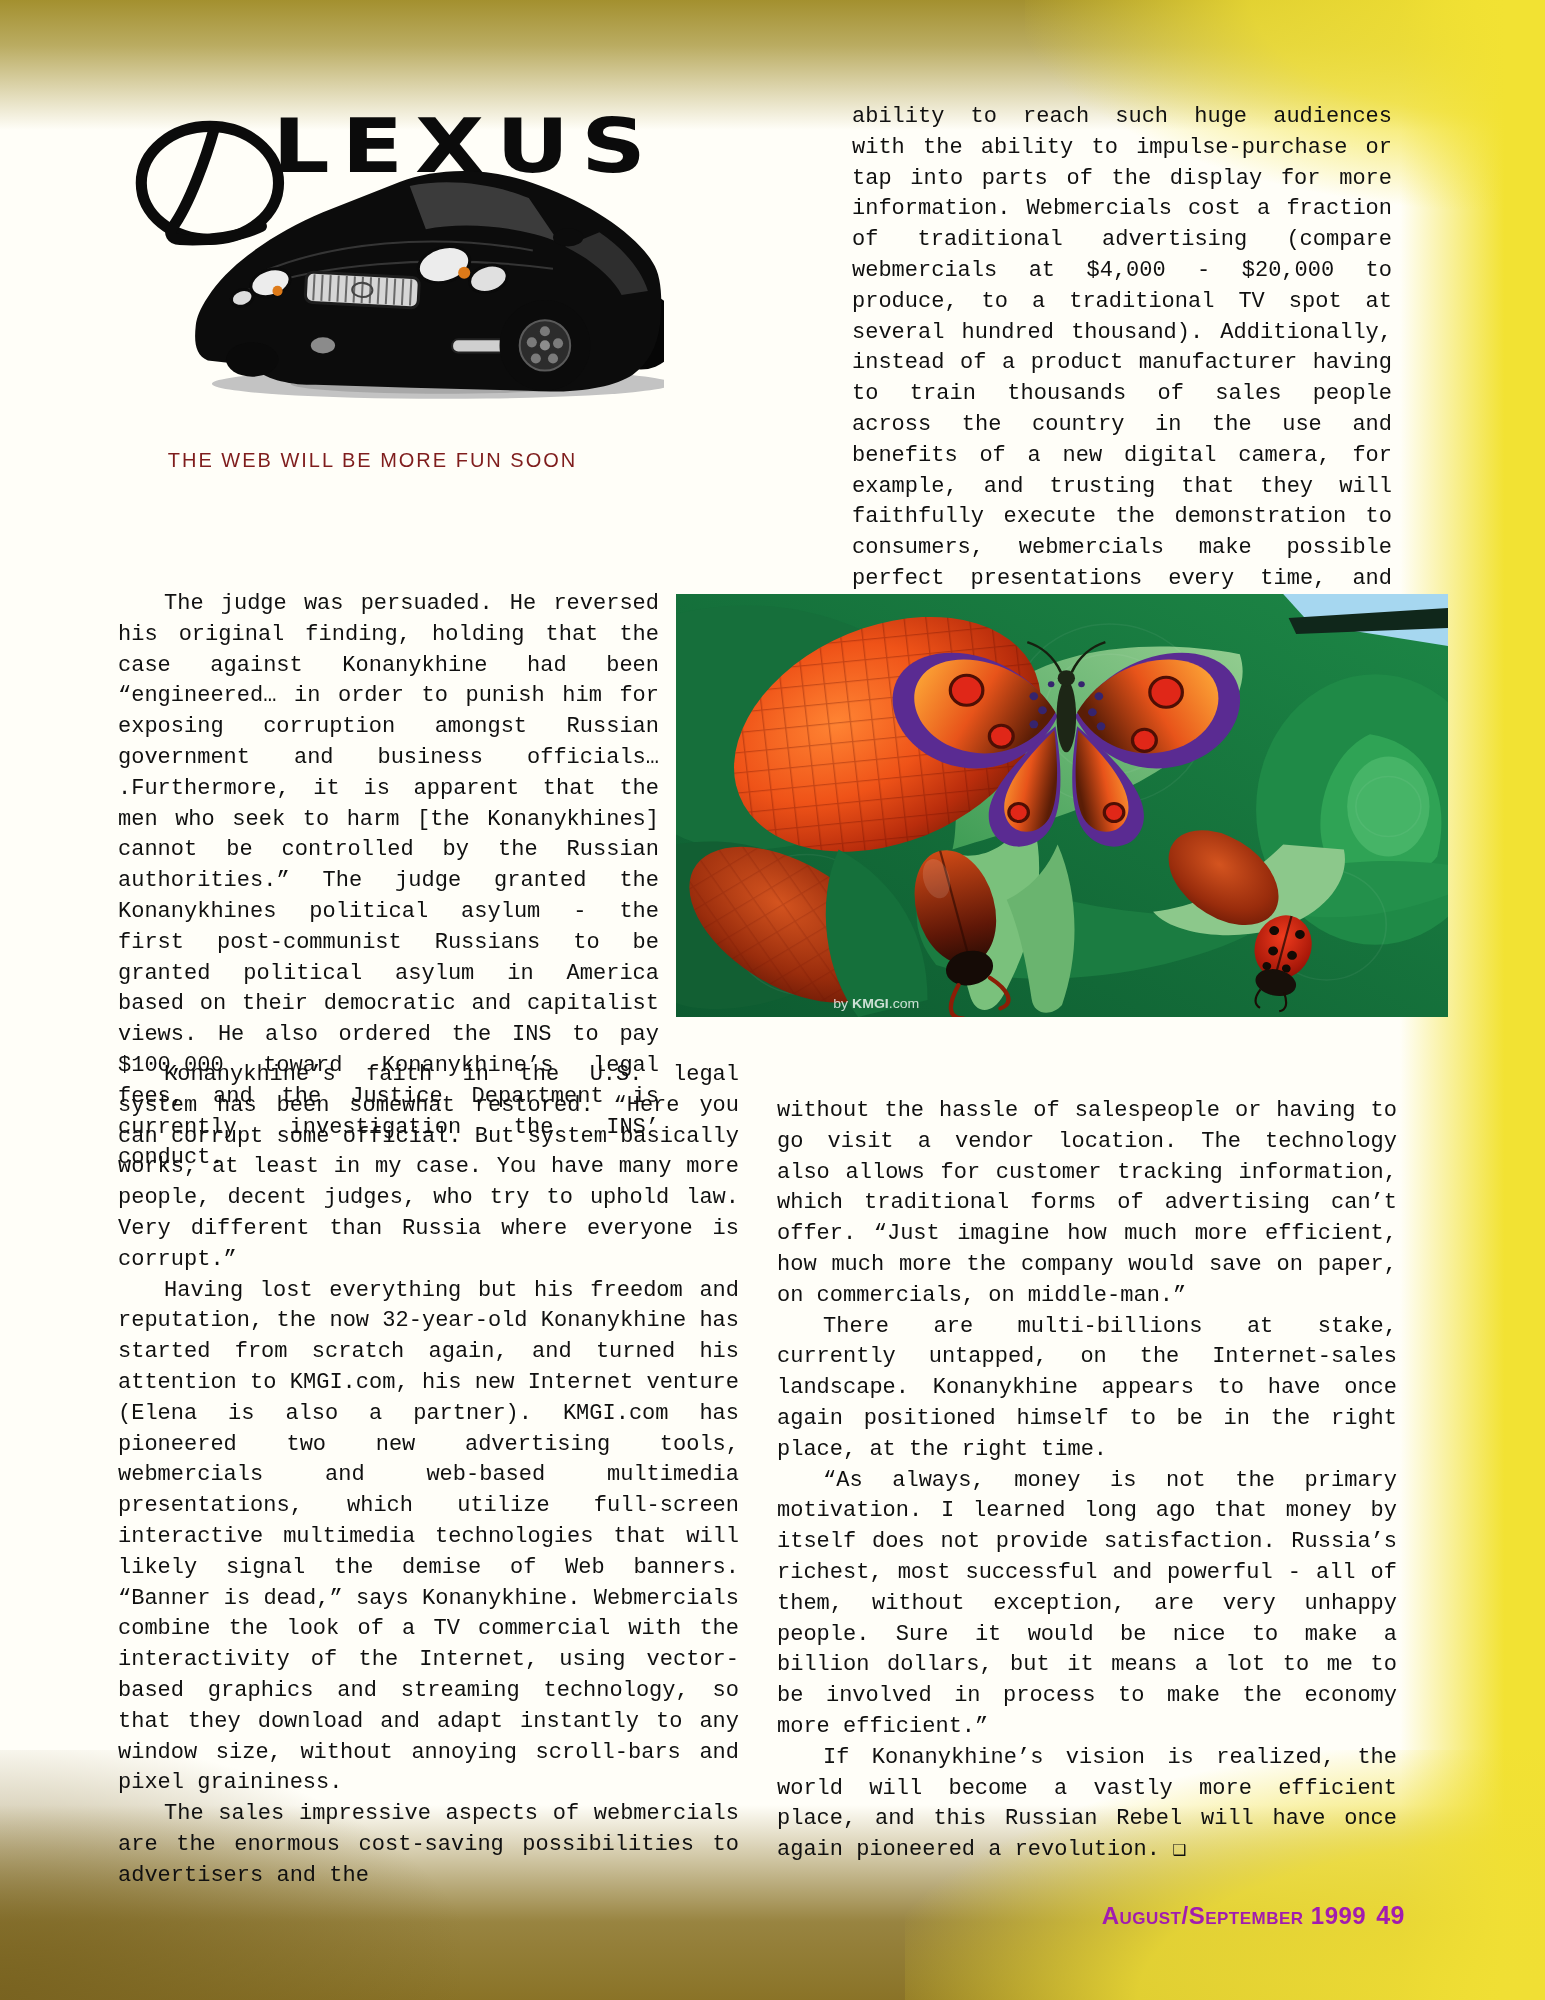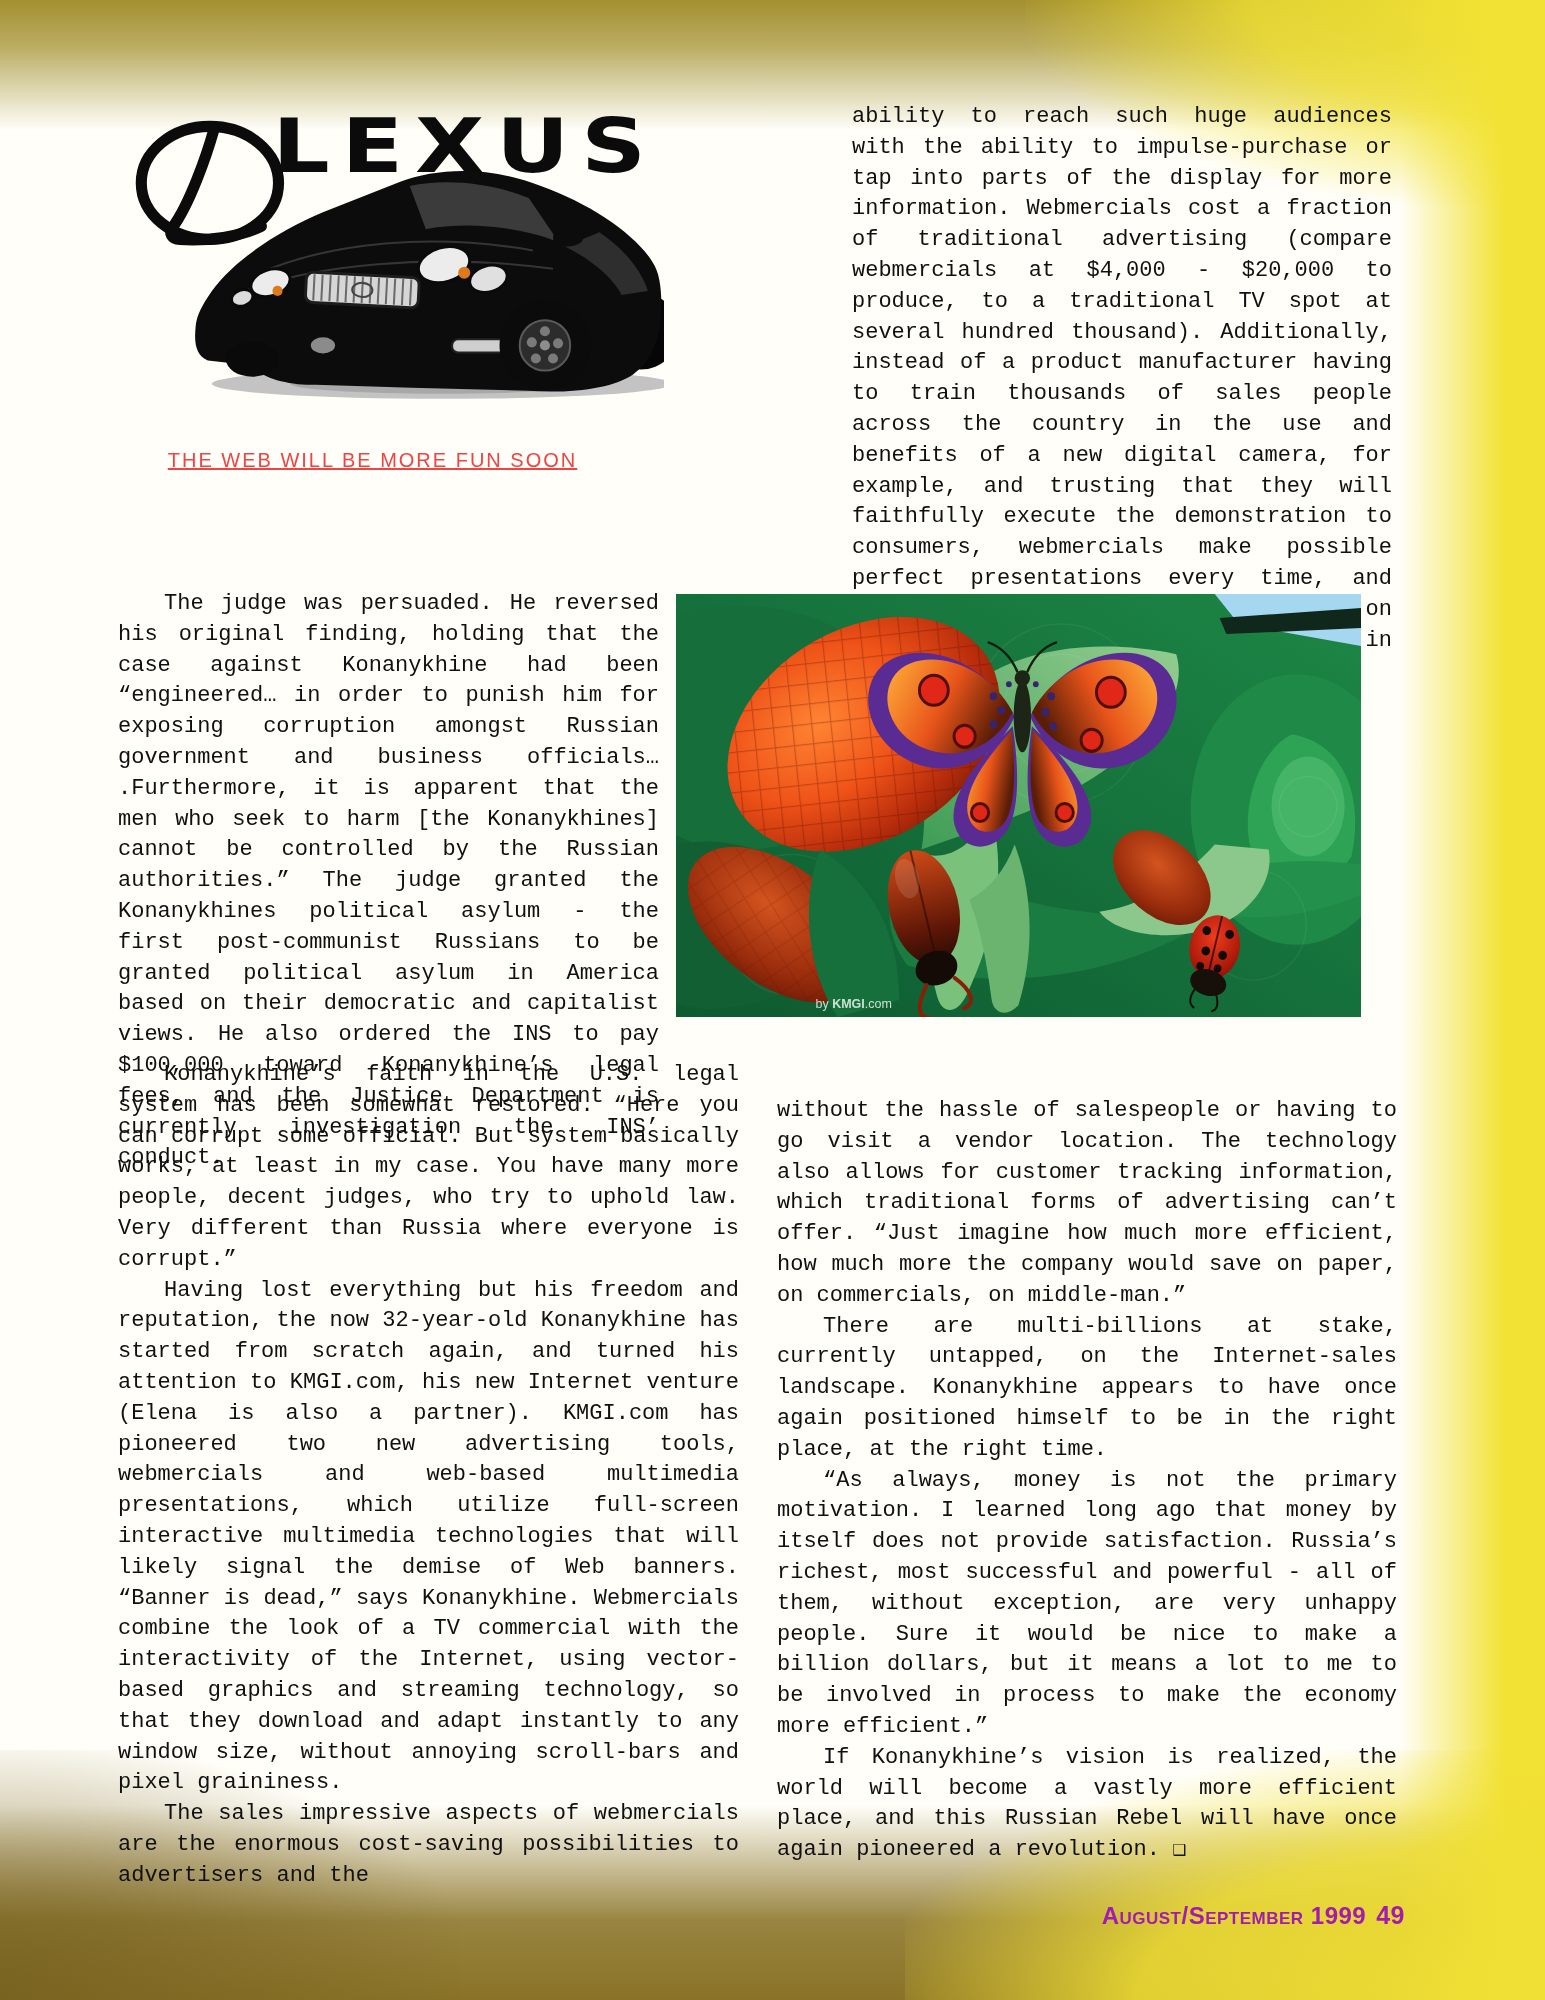--- a/index.html
+++ b/index.html
@@ -40,24 +40,24 @@
   .col-top-right{left:852px;top:102px;width:540px;}
   .col-left-a{left:118px;top:589px;width:541px;}
   .col-left-b{left:118px;top:1060px;width:621px;}
   .col-right-b{left:777px;top:1096px;width:620px;}
 
   .lexus-ad{position:absolute;left:109px;top:90px;width:555px;height:315px;}
   .lexus-tagline{
     position:absolute;left:95px;top:449px;width:555px;
     text-align:center;
     font-family:"Liberation Sans",sans-serif;
-    font-size:20px;letter-spacing:2px;color:#ef4444;text-decoration:underline;
-  }
-
-  .figure{position:absolute;left:676px;top:594px;width:685px;height:423px;}
+    font-size:20px;letter-spacing:2px;color:#7f1d1d;
+  }
+
+  .figure{position:absolute;left:676px;top:594px;width:772px;height:423px;}
   .figure svg{display:block;width:100%;height:100%;}
   .figure-caption{
     position:absolute;left:676px;top:1028px;width:712px;
     text-align:center;font-weight:bold;font-size:25px;color:#000;
   }
 
   .footer{
     position:absolute;left:950px;top:1901px;width:455px;
     text-align:right;
     font-family:"Liberation Sans",sans-serif;

